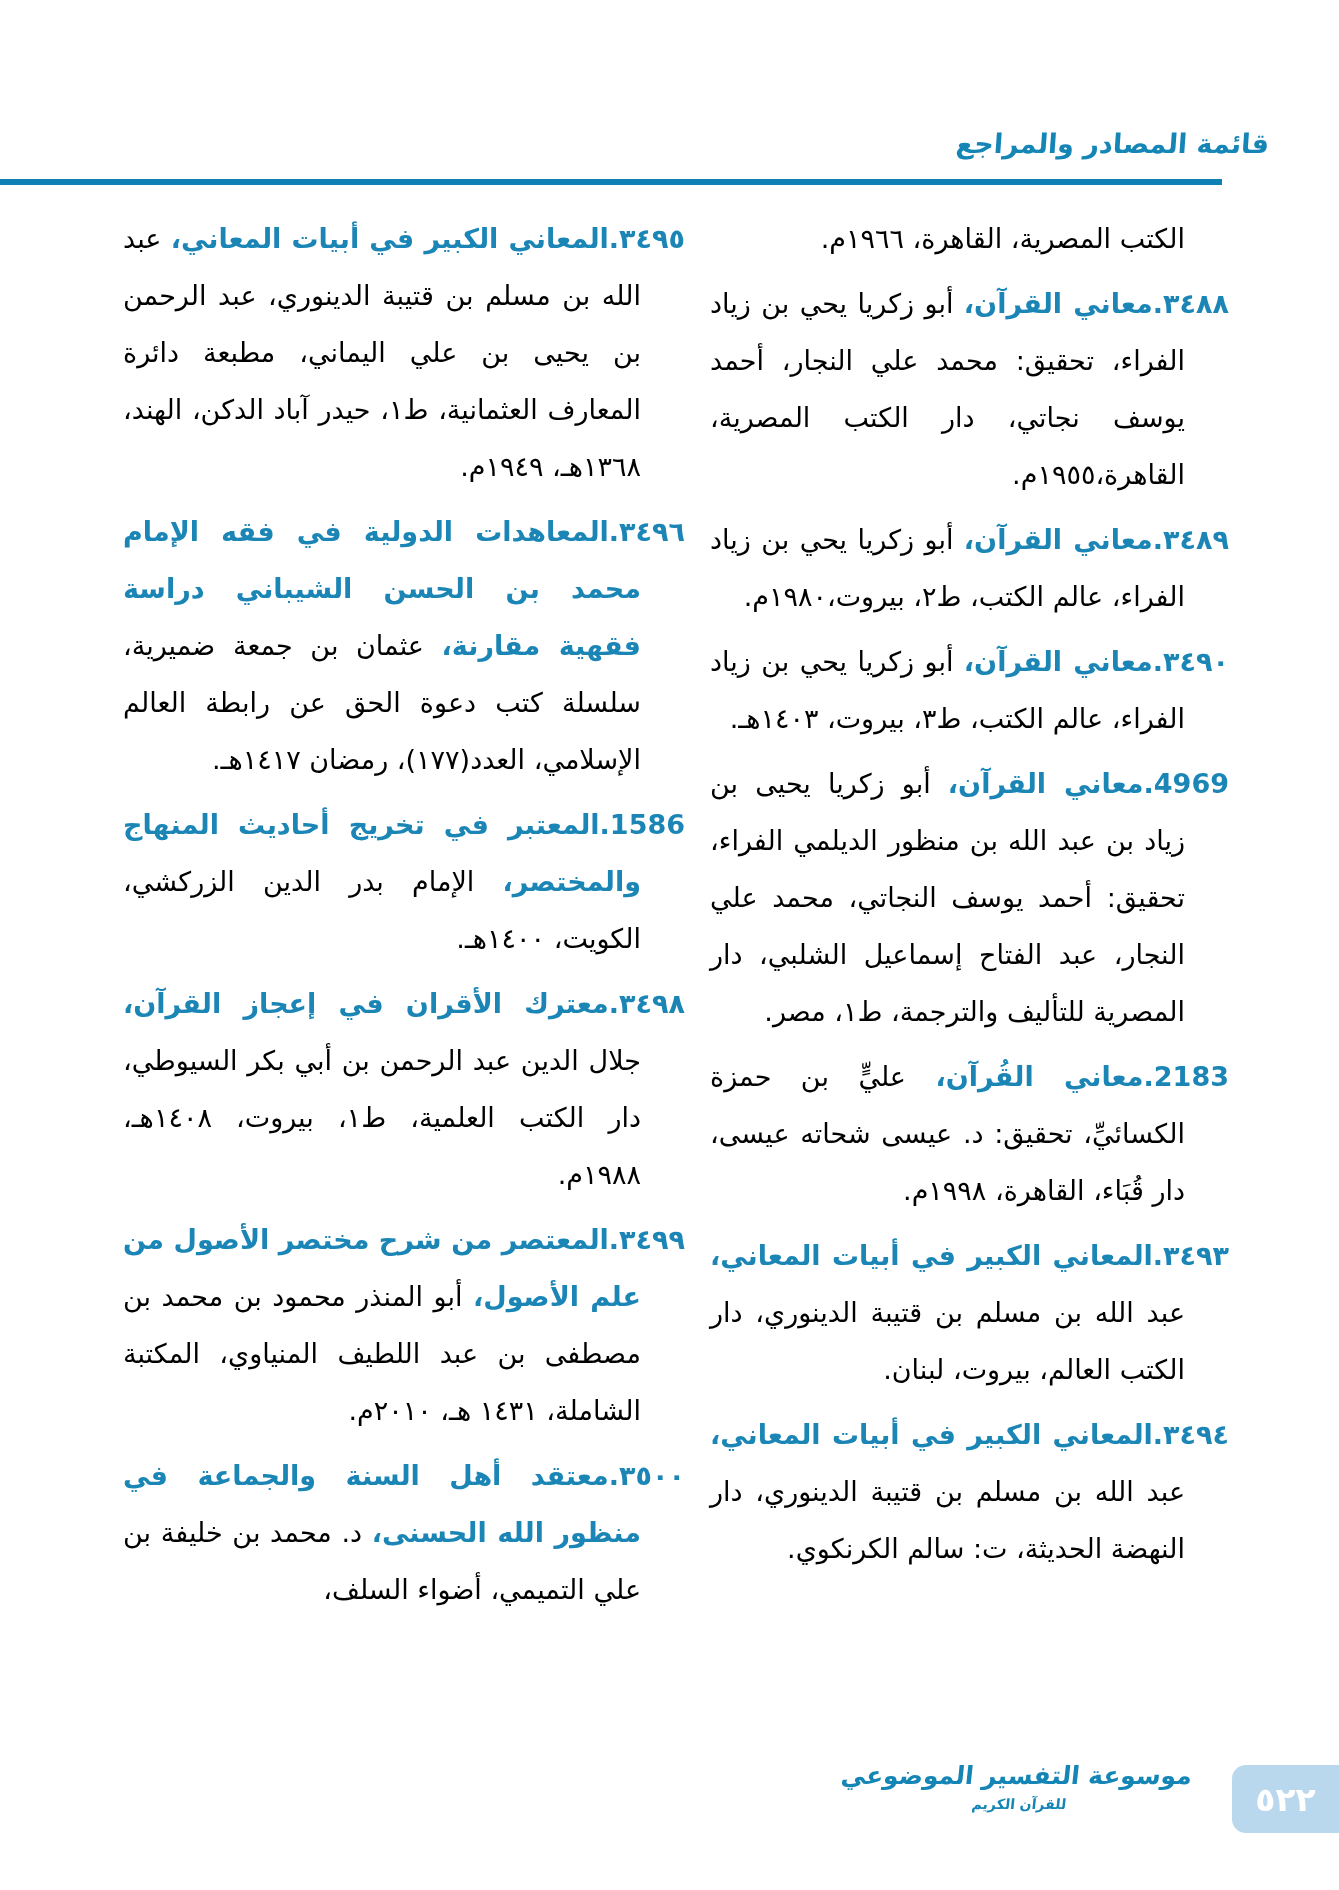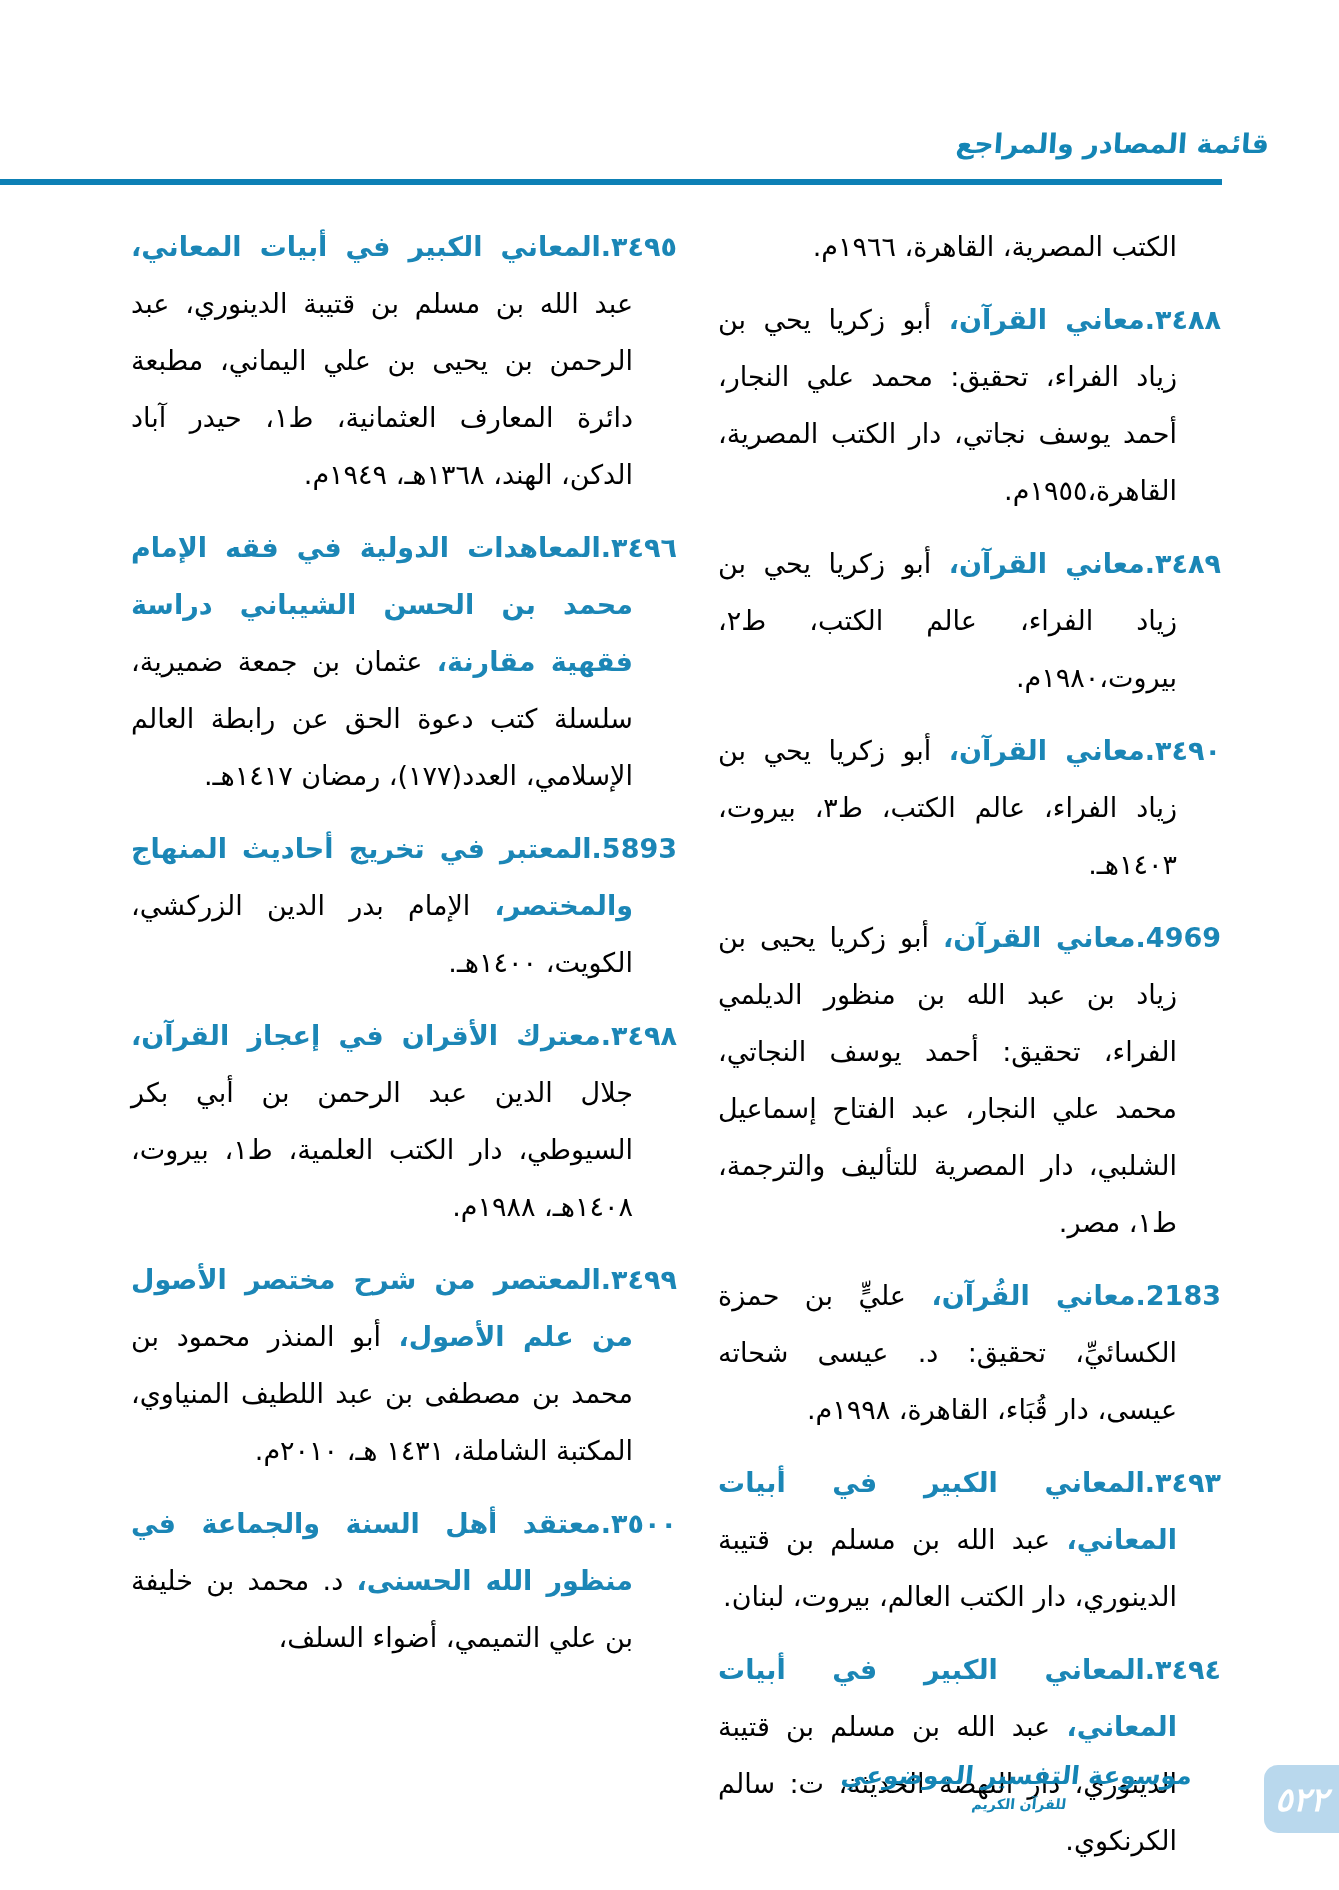--- a/index.html
+++ b/index.html
@@ -17,34 +17,34 @@
     position:absolute;top:179px;left:0;width:1222px;height:6px;
     background:var(--rule,#0d80b5);
   }
   .col{
     position:absolute;top:202px;
     padding-right:44px;box-sizing:content-box;
     text-align:justify;font-size:27px;line-height:57px;
   }
   .col-right{right:102px;width:491px;}
   .col-left{left:115px;width:534px;}
-  .col p{margin:16px;}
+  .col p{margin:8px;}
   .entry{text-indent:-44px;}
   .entry.no-num{text-indent:0;}
   .num,.title{color:var(--accent,#1b86b6);font-weight:bold;}
   .footer-logo{
     position:absolute;top:1758px;right:148px;width:340px;text-align:center;
     color:var(--calligraphy,#1485b5);transform:skewX(-6deg);
   }
   .logo-main{font-size:25px;font-weight:bold;line-height:36px;white-space:nowrap;}
   .logo-sub{font-size:14px;font-weight:bold;line-height:20px;}
   .page-badge{
-    position:absolute;top:1765px;right:0;width:75px;height:68px;
+    position:absolute;top:1765px;right:0;width:107px;height:68px;
     background:var(--badge-bg,#b9d8ed);border-radius:14px 0 0 14px;
-    display:flex;align-items:center;justify-content:center;font-style:italic;
+    display:flex;align-items:center;justify-content:center;
   }
   .page-badge span{
     color:var(--badge-text,#ffffff);font-size:33px;font-weight:bold;
   }
 </style>
 </head>
 <body>
 
 <div class="page" style="--accent: #1b86b6; --rule: #0d80b5; --calligraphy: #1485b5; --badge-bg: #b9d8ed; --badge-text: #ffffff;">
 
@@ -59,21 +59,21 @@
       <p class="entry"><span class="num">٣٤٩٠.</span><span class="title">معاني القرآن،</span> <span>أبو زكريا يحي بن زياد الفراء، عالم الكتب، ط٣، بيروت، ١٤٠٣هـ.</span></p>
       <p class="entry"><span class="num">4969.</span><span class="title">معاني القرآن،</span> <span>أبو زكريا يحيى بن زياد بن عبد الله بن منظور الديلمي الفراء، تحقيق: أحمد يوسف النجاتي، محمد علي النجار، عبد الفتاح إسماعيل الشلبي، دار المصرية للتأليف والترجمة، ط١، مصر.</span></p>
       <p class="entry"><span class="num">2183.</span><span class="title">معاني القُرآن،</span> <span>عليٍّ بن حمزة الكسائيِّ، تحقيق: د. عيسى شحاته عيسى، دار قُبَاء، القاهرة، ١٩٩٨م.</span></p>
       <p class="entry"><span class="num">٣٤٩٣.</span><span class="title">المعاني الكبير في أبيات المعاني،</span> <span>عبد الله بن مسلم بن قتيبة الدينوري، دار الكتب العالم، بيروت، لبنان.</span></p>
       <p class="entry"><span class="num">٣٤٩٤.</span><span class="title">المعاني الكبير في أبيات المعاني،</span> <span>عبد الله بن مسلم بن قتيبة الدينوري، دار النهضة الحديثة، ت: سالم الكرنكوي.</span></p>
     </div>
 
   <div class="col col-left" id="col-left">
       <p class="entry"><span class="num">٣٤٩٥.</span><span class="title">المعاني الكبير في أبيات المعاني،</span> <span>عبد الله بن مسلم بن قتيبة الدينوري، عبد الرحمن بن يحيى بن علي اليماني، مطبعة دائرة المعارف العثمانية، ط١، حيدر آباد الدكن، الهند، ١٣٦٨هـ، ١٩٤٩م.</span></p>
       <p class="entry"><span class="num">٣٤٩٦.</span><span class="title">المعاهدات الدولية في فقه الإمام محمد بن الحسن الشيباني دراسة فقهية مقارنة،</span> <span>عثمان بن جمعة ضميرية، سلسلة كتب دعوة الحق عن رابطة العالم الإسلامي، العدد(١٧٧)، رمضان ١٤١٧هـ.</span></p>
-      <p class="entry"><span class="num">5893.</span><span class="title">المعتبر في تخريج أحاديث المنهاج والمختصر،</span> <span>الإمام بدر الدين الزركشي، الكويت، ١٤٠٠هـ.</span></p>
+      <p class="entry"><span class="num">1586.</span><span class="title">المعتبر في تخريج أحاديث المنهاج والمختصر،</span> <span>الإمام بدر الدين الزركشي، الكويت، ١٤٠٠هـ.</span></p>
       <p class="entry"><span class="num">٣٤٩٨.</span><span class="title">معترك الأقران في إعجاز القرآن،</span> <span>جلال الدين عبد الرحمن بن أبي بكر السيوطي، دار الكتب العلمية، ط١، بيروت، ١٤٠٨هـ، ١٩٨٨م.</span></p>
       <p class="entry"><span class="num">٣٤٩٩.</span><span class="title">المعتصر من شرح مختصر الأصول من علم الأصول،</span> <span>أبو المنذر محمود بن محمد بن مصطفى بن عبد اللطيف المنياوي، المكتبة الشاملة، ١٤٣١ هـ، ٢٠١٠م.</span></p>
       <p class="entry"><span class="num">٣٥٠٠.</span><span class="title">معتقد أهل السنة والجماعة في منظور الله الحسنى،</span> <span>د. محمد بن خليفة بن علي التميمي، أضواء السلف،</span></p>
     </div>
 
   <div class="footer-logo">
     <div class="logo-main">موسوعة التفسير الموضوعي</div>
     <div class="logo-sub">للقرآن الكريم</div>
   </div>
 

